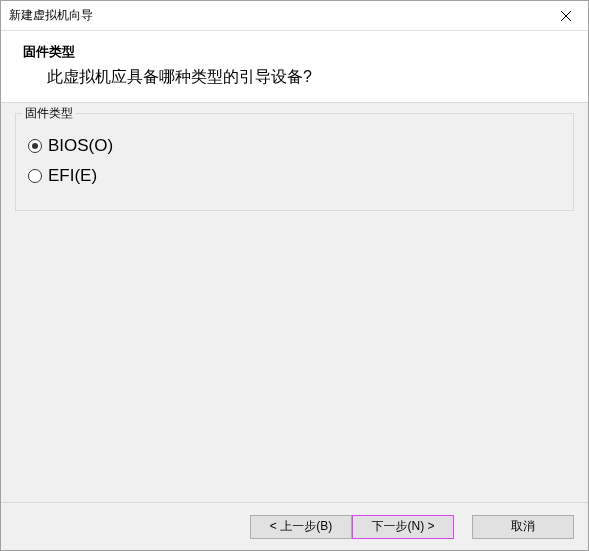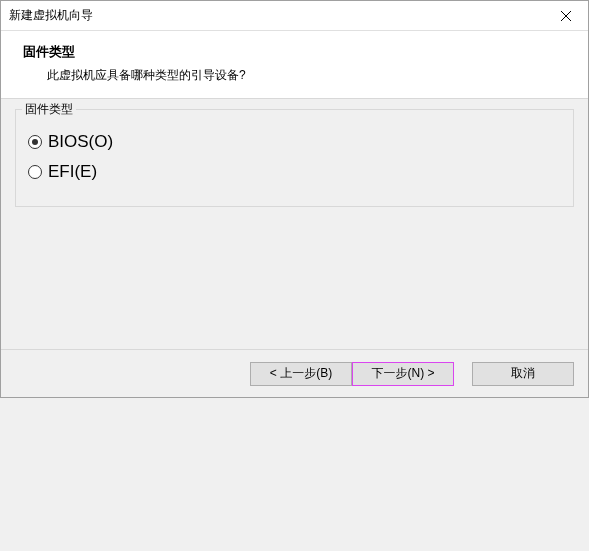--- a/index.html
+++ b/index.html
@@ -10,21 +10,21 @@
     body {
       font-family: "Microsoft YaHei", "Segoe UI", Tahoma, sans-serif;
       font-size: 12px;
       background: #f0f0f0;
       width: 589px;
       height: 551px;
       overflow: hidden;
     }
     .window {
       width: 589px;
-      height: 398px;
+      height: 551px;
       background: #ffffff;
       border: 1px solid #a0a0a0;
       display: flex;
       flex-direction: column;
     }
     .titlebar {
       height: 30px;
       display: flex;
       align-items: center;
       justify-content: space-between;
@@ -55,21 +55,21 @@
       padding: 12px 10px 14px 22px;
       border-bottom: 1px solid #d8d8d8;
     }
     .header-title {
       font-size: 13px;
       font-weight: bold;
       color: #000;
       margin-bottom: 6px;
     }
     .header-subtitle {
-      font-size: 12px;
+      font-size: 16px;
       color: #000;
       padding-left: 24px;
     }
     .content {
       flex: 1;
       background: #f0f0f0;
       padding: 10px 14px;
     }
     .groupbox {
       border: 1px solid #d8d8d8;

